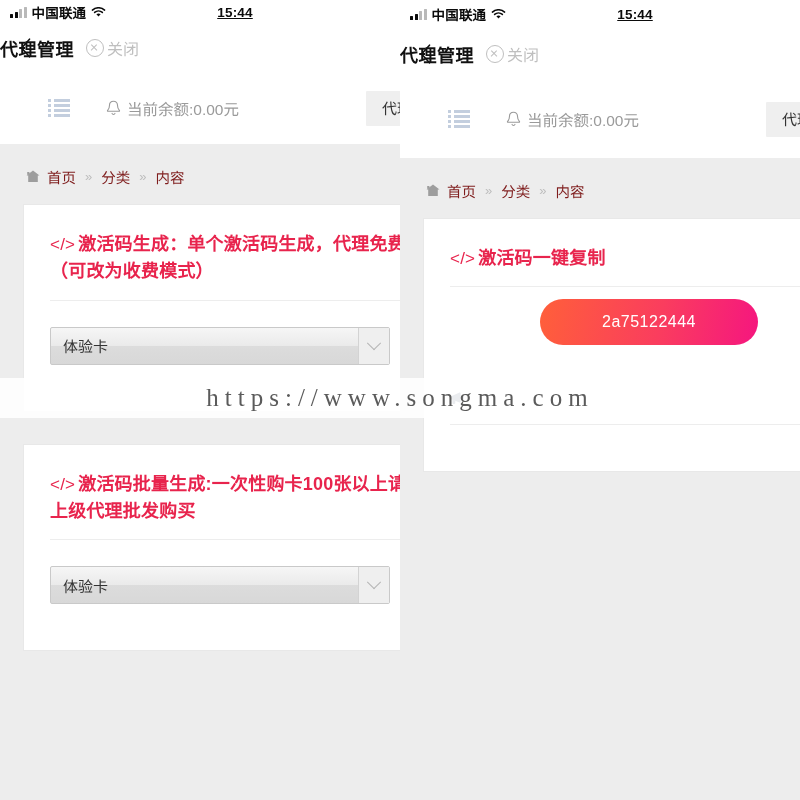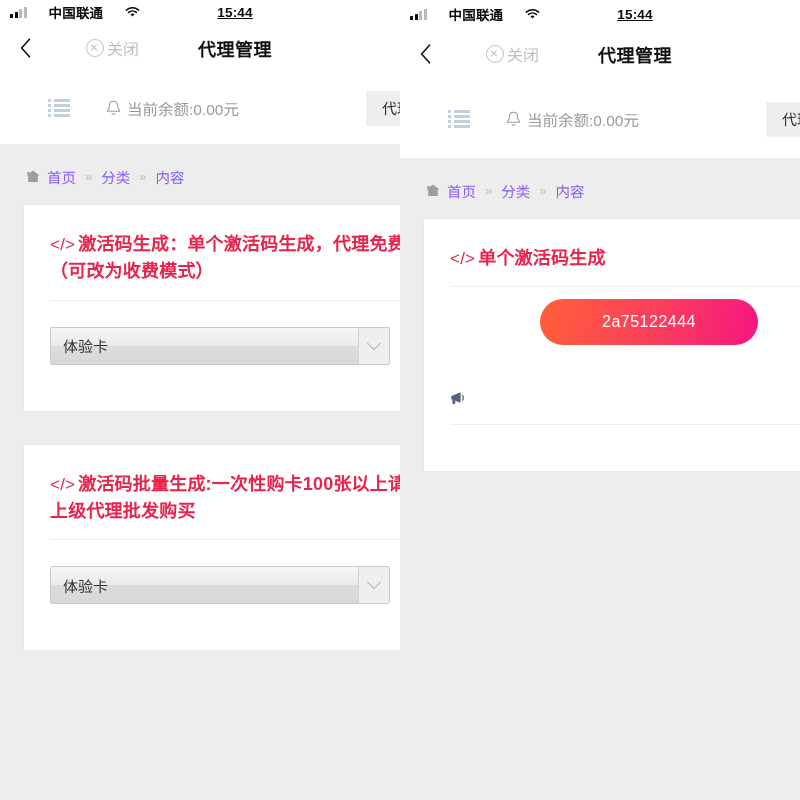--- a/index.html
+++ b/index.html
@@ -24,21 +24,21 @@
   .panel-right .phone{left:0;width:470px;}
 
   
   .statusbar{
     position:relative;height:24px;
     display:flex;align-items:center;
     padding:0 10px 0 10px;
     font-size:13px;font-weight:bold;color:#0b0b0b;
     letter-spacing:0.2px;
   }
-  .sb-left{display:flex;align-items:center;gap:22px;}
+  .sb-left{display:flex;align-items:center;gap:5px;}
   .sb-carrier{font-size:13.5px;font-weight:bold;}
   .sb-center{position:absolute;left:0;right:0;text-align:center;font-size:13.5px;font-weight:bold;pointer-events:none;text-decoration:underline;}
   .bars{display:inline-flex;align-items:flex-end;gap:1.5px;height:11px;}
   .bars i{display:block;width:3px;background:#0b0b0b;border-radius:0.5px;}
   .bars i:nth-child(1){height:4px;}
   .bars i:nth-child(2){height:6px;}
   .bars i:nth-child(3){height:8.5px;background:#b9b9b9;}
   .bars i:nth-child(4){height:11px;background:#b9b9b9;}
   .wifi{display:inline-block;width:15px;height:11px;position:relative;}
   .wifi svg{display:block;}
@@ -60,21 +60,21 @@
   .nav-close .x-circle{
     width:16px;height:16px;border:1.3px solid #bfbfbf;border-radius:50%;
     position:relative;display:inline-block;
   }
   .nav-close .x-circle:before,.nav-close .x-circle:after{
     content:"";position:absolute;left:3px;top:6.5px;width:8px;height:1.3px;background:#bfbfbf;
   }
   .nav-close .x-circle:before{transform:rotate(45deg);}
   .nav-close .x-circle:after{transform:rotate(-45deg);}
   .nav-title{
-    position:absolute;left:0;right:0;text-align:center;
+    position:absolute;left:0;right:0;text-align:left;
     font-size:18px;font-weight:bold;color:#111;letter-spacing:0.5px;
     pointer-events:none;
   }
 
   
   .toolbar{
     height:72px;display:flex;align-items:center;background:#fff;padding:0 12px;
   }
   .tb-listicon{
     width:22px;height:18px;display:flex;flex-direction:column;justify-content:space-between;
@@ -98,21 +98,21 @@
   
   .pagebody{background:#ededed;flex:1;padding:0 0 0 0;min-height:640px;}
   .panel-left .pagebody{min-height:635px;}
 
   .breadcrumb{
     display:flex;align-items:center;gap:7px;
     padding:22px 0 18px 26px;font-size:14.5px;color:#7d7d7d;
   }
   .breadcrumb .home{width:14px;height:13px;flex:0 0 auto;}
   .breadcrumb .sep{color:#bdbdbd;font-size:13px;margin:0 2px;}
-  .breadcrumb a{color:#8b5cf6;text-decoration:none;}
+  .breadcrumb a{color:#7f1d1d;text-decoration:none;}
 
   .card{
     background:#ffffff;margin:0 0 0 24px;padding:26px 22px 24px 26px;
     box-shadow:0 0 0 1px rgba(0,0,0,0.02);
   }
   .card + .card{margin-top:34px;}
   .card-title{
     color:#e8244d;font-size:18px;font-weight:bold;line-height:1.52;
     margin:0 0 14px 0;letter-spacing:0.2px;
   }
@@ -363,21 +363,21 @@
           </span>
           <a href="#">首页</a>
           <span class="sep">»</span>
           <a href="#">分类</a>
           <span class="sep">»</span>
           <a href="#">内容</a>
         </div>
 
         <div class="card" style="padding-bottom:6px;">
           <div class="card-title">
-            <span class="code-mark">&lt;/&gt;</span><span>单个激活码生成</span>
+            <span class="code-mark">&lt;/&gt;</span><span>激活码一键复制</span>
           </div>
           <div class="card-rule" style="margin-bottom:0;"></div>
           <div class="code-pill-row">
             <button class="code-pill">2a75122444</button>
           </div>
           <div class="hint">
             <span class="mega">
               <svg width="18" height="15" viewBox="0 0 18 15">
                   <path d="M1.2 5.3 9.6 1.5c.5-.2 1 .1 1 .7v8.6c0 .6-.6.9-1 .6L1.2 8.2z" fill="#55637d"></path>
                   <path d="M2.4 8.6v3.5c0 .5.4.9.9.9h1.1c.5 0 .9-.4.9-.9V9.8z" fill="#55637d"></path>
@@ -386,14 +386,15 @@
             </span>
           </div>
           <div class="hint-rule"></div>
           <div style="height:40px;"></div>
         </div>
       </div>
 
     </div>
   </div>
 
+  <div class="watermark">https://www.songma.com</div>
 
 </div>
 
 </body></html>

